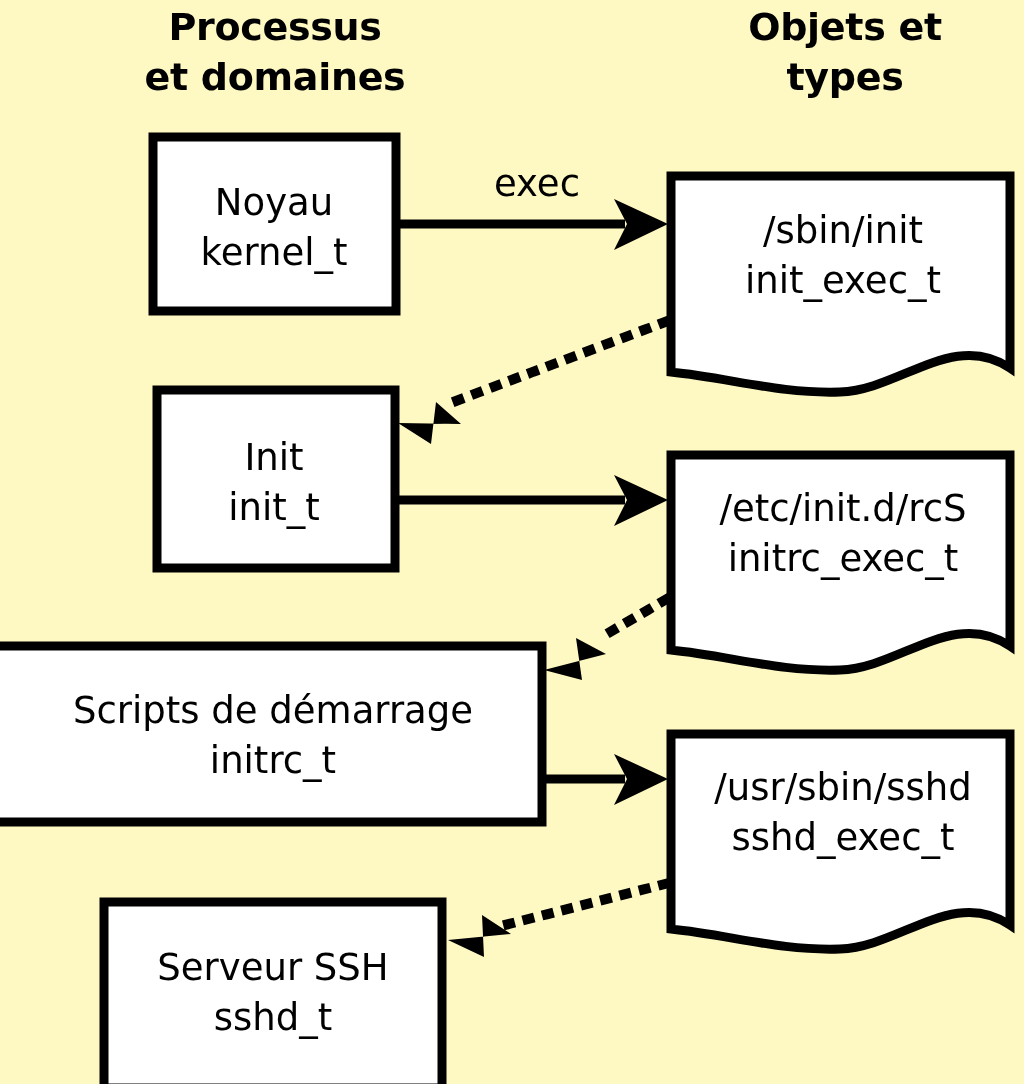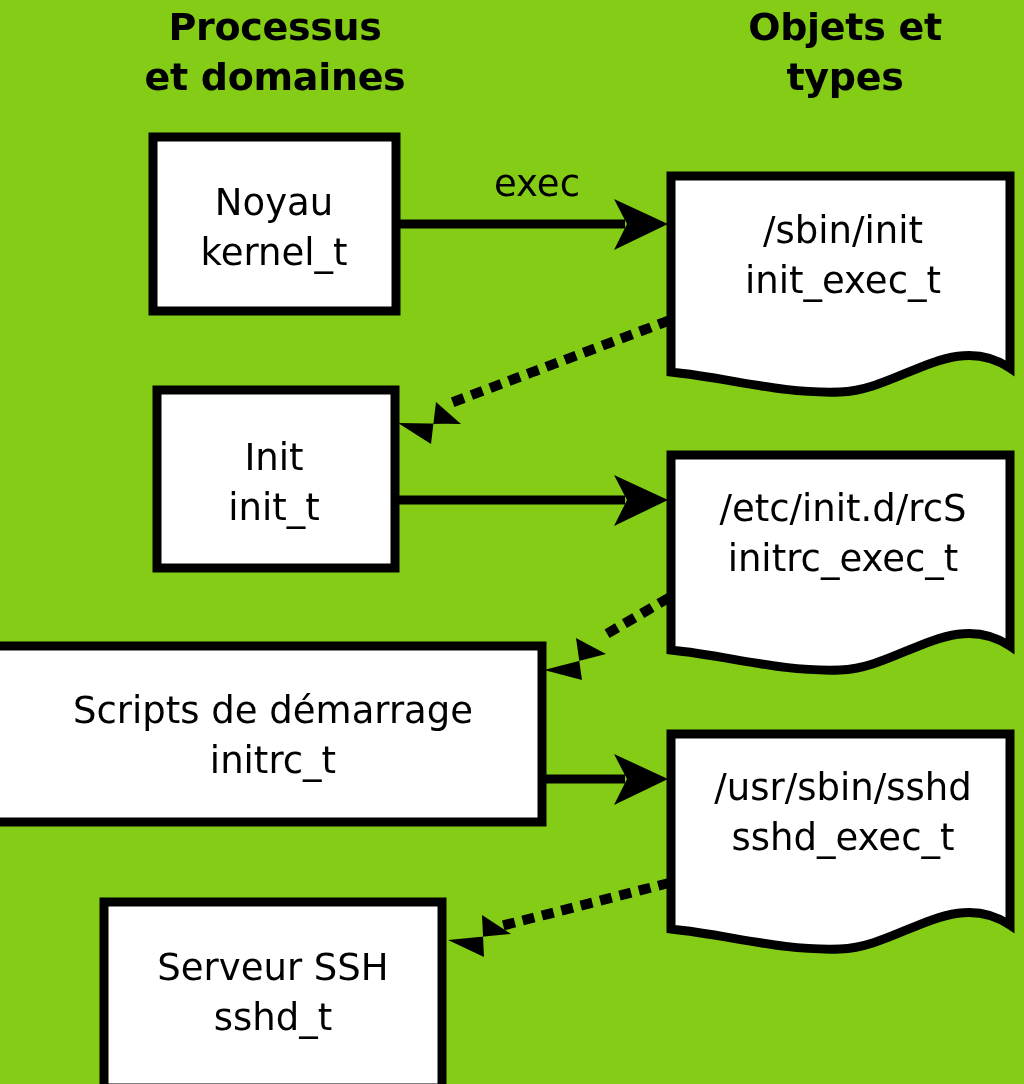--- a/index.html
+++ b/index.html
@@ -10,21 +10,21 @@
   body {
     width: 1024px;
     height: 1084px;
     font-family: "DejaVu Sans", sans-serif;
     overflow: hidden;
   }
   #diagram-root {
     position: relative;
     width: 1024px;
     height: 1084px;
-    background: #84cc16;
+    background: #fef9c3;
   }
   svg#diagram-svg {
     position: absolute;
     left: 0;
     top: 0;
     width: 1024px;
     height: 1084px;
     display: block;
   }
   .col-title {

